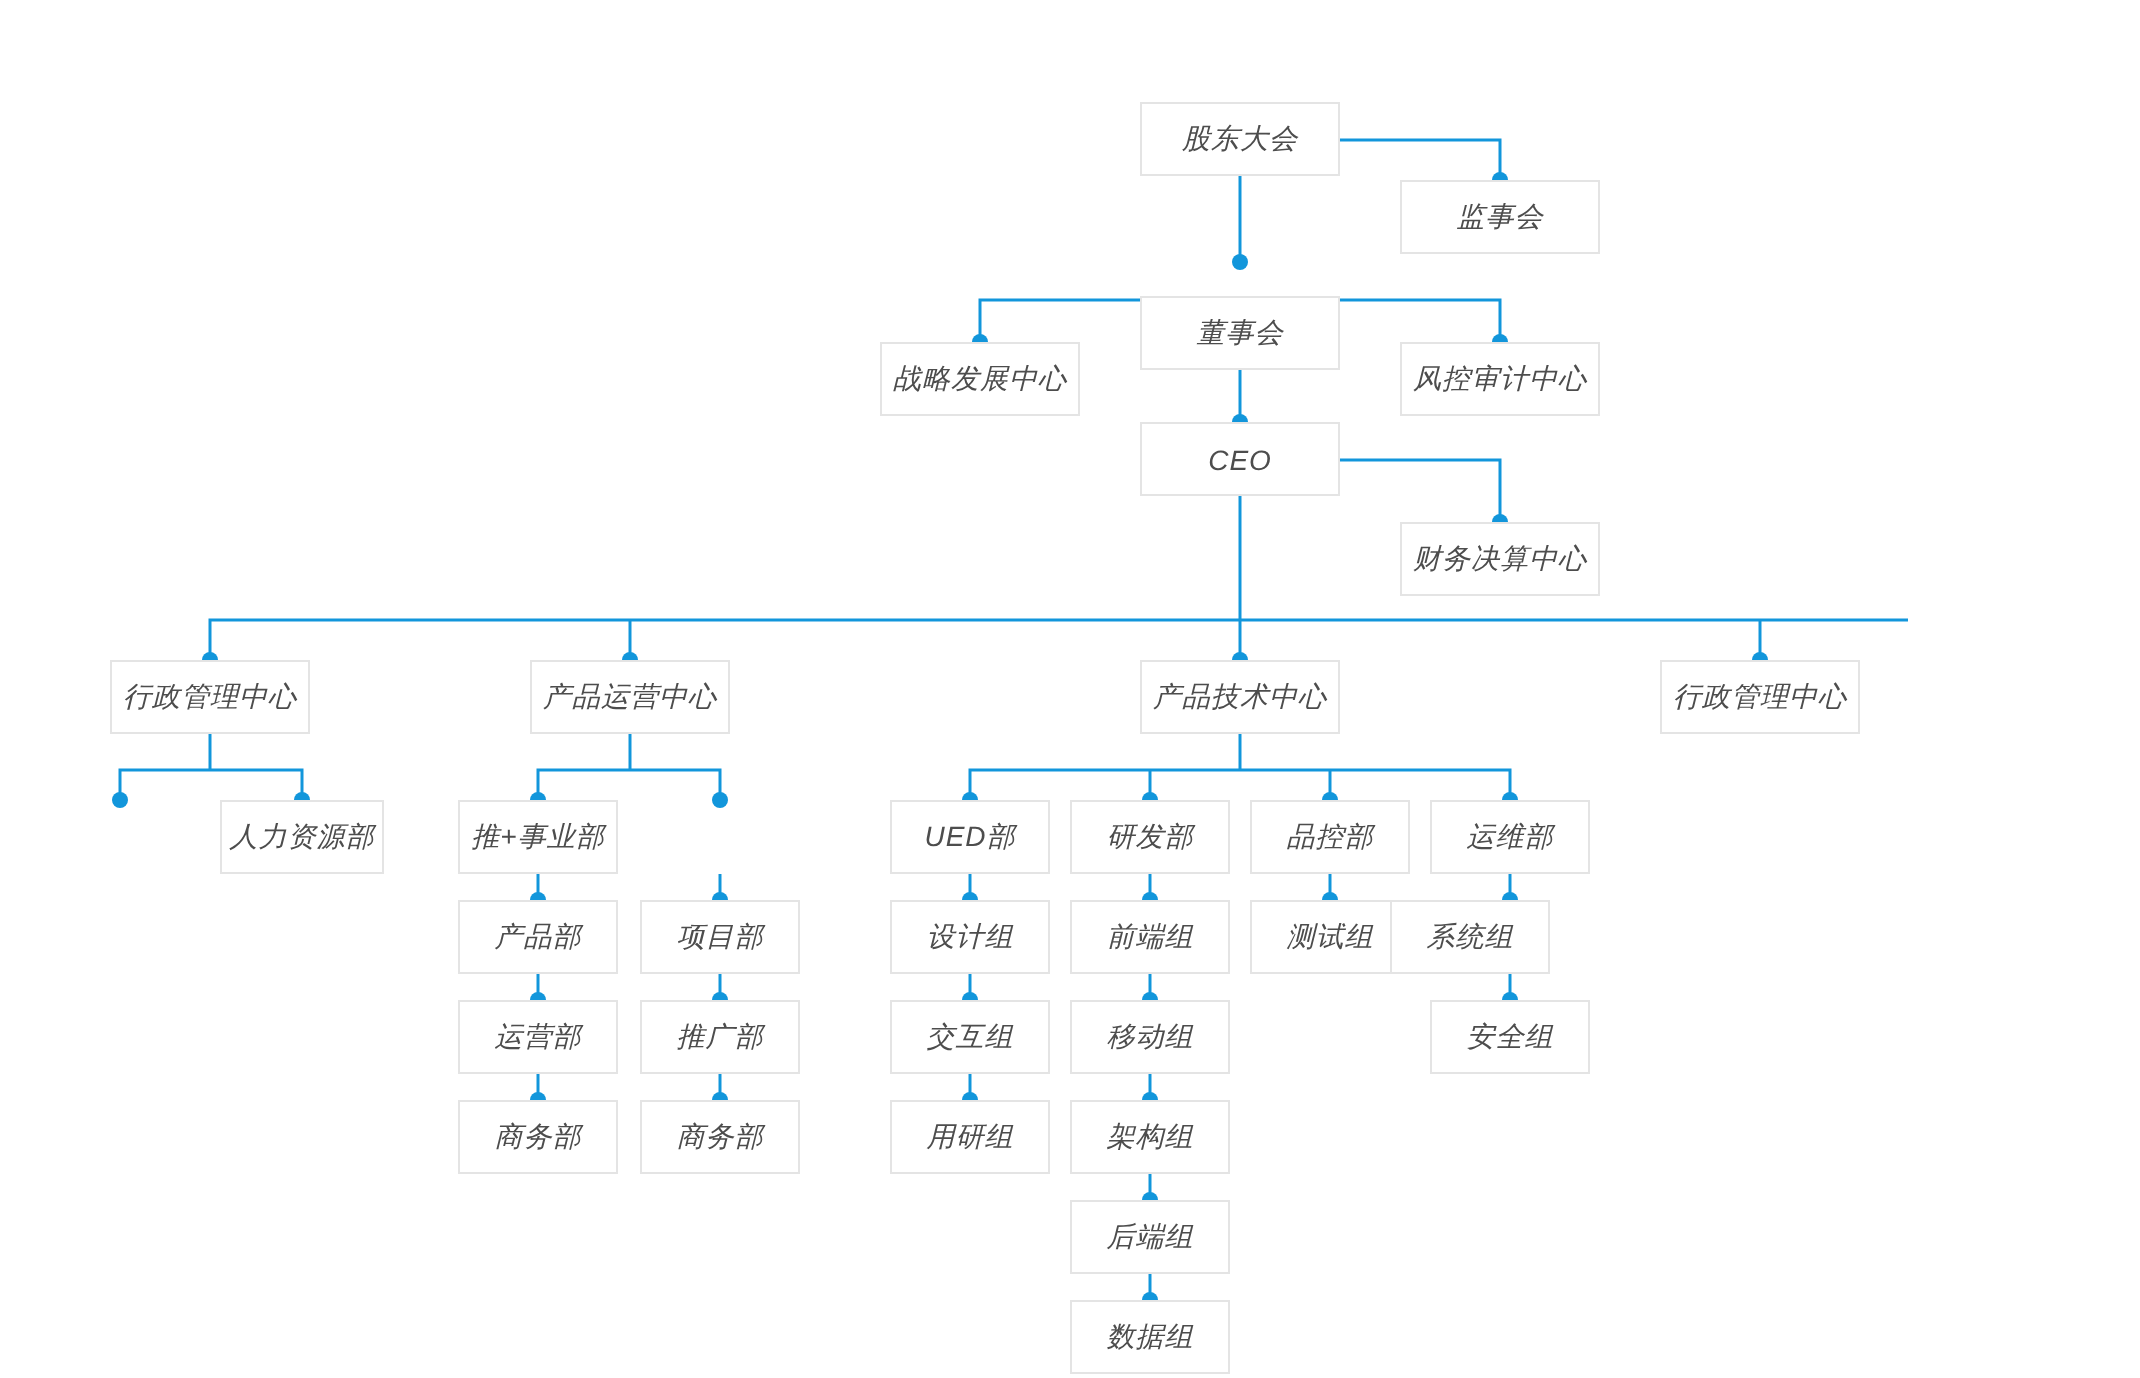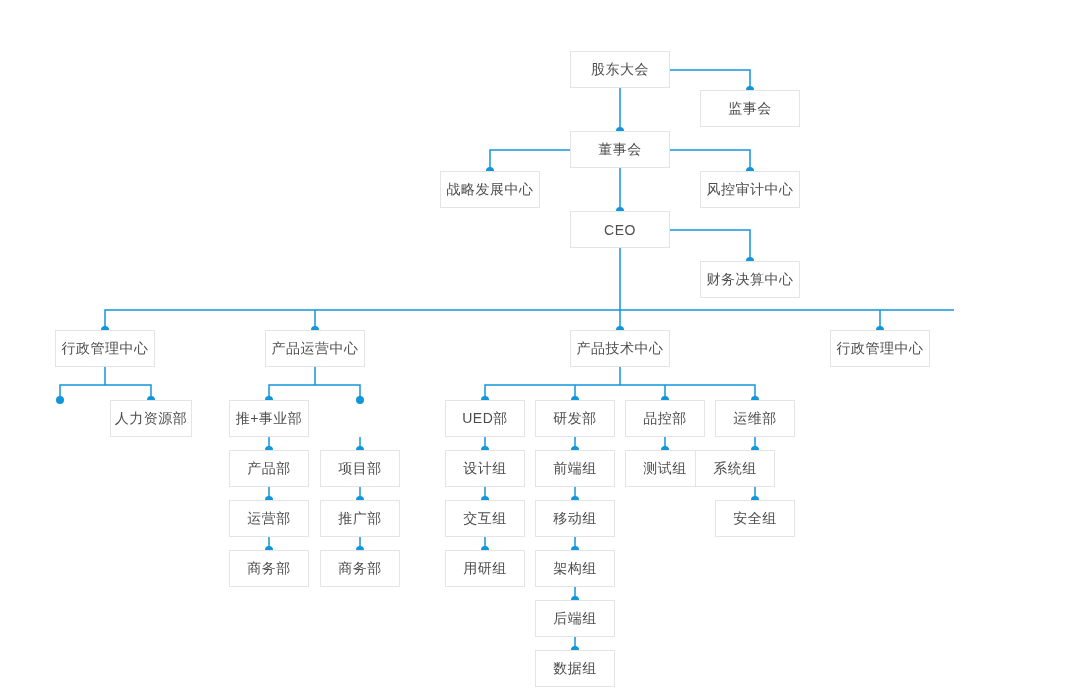--- a/index.html
+++ b/index.html
@@ -14,20 +14,21 @@
   body{
     background:var(--page-bg);
     font-family:"Liberation Sans","DejaVu Sans",sans-serif;
   }
   .stage{
     position:relative;
     width:954px;
     height:689px;
     background:var(--page-bg);
     overflow:hidden;
+    font-style:italic;
   }
   .connectors{
     position:absolute;
     left:0;top:0;
     width:1070px;height:689px;
     pointer-events:none;
   }
   .connectors polyline{
     fill:none;
     stroke:var(--line-color);
@@ -127,21 +128,21 @@
       <circle cx="575" cy="550" r="4" class="junction-dot"></circle>
       <circle cx="575" cy="600" r="4" class="junction-dot"></circle>
       <circle cx="575" cy="650" r="4" class="junction-dot"></circle>
       <circle cx="665" cy="450" r="4" class="junction-dot"></circle>
       <circle cx="755" cy="450" r="4" class="junction-dot"></circle>
       <circle cx="755" cy="500" r="4" class="junction-dot"></circle>
     </svg>
 
   <div class="node" style="left:570px;top:51px;width:100px">股东大会</div>
   <div class="node" style="left:700px;top:90px;width:100px">监事会</div>
-  <div class="node" style="left:570px;top:131px;width:100px">董事会</div>
+  <div class="node" style="left:570px;top:148px;width:100px">董事会</div>
   <div class="node" style="left:440px;top:171px;width:100px">战略发展中心</div>
   <div class="node" style="left:700px;top:171px;width:100px">风控审计中心</div>
   <div class="node" style="left:570px;top:211px;width:100px">CEO</div>
   <div class="node" style="left:700px;top:261px;width:100px">财务决算中心</div>
 
   <div class="node" style="left:55px;top:330px;width:100px">行政管理中心</div>
   <div class="node" style="left:265px;top:330px;width:100px">产品运营中心</div>
   <div class="node" style="left:570px;top:330px;width:100px">产品技术中心</div>
   <div class="node" style="left:830px;top:330px;width:100px">行政管理中心</div>
   <div class="node" style="left:970px;top:330px;width:100px">分公司</div>

